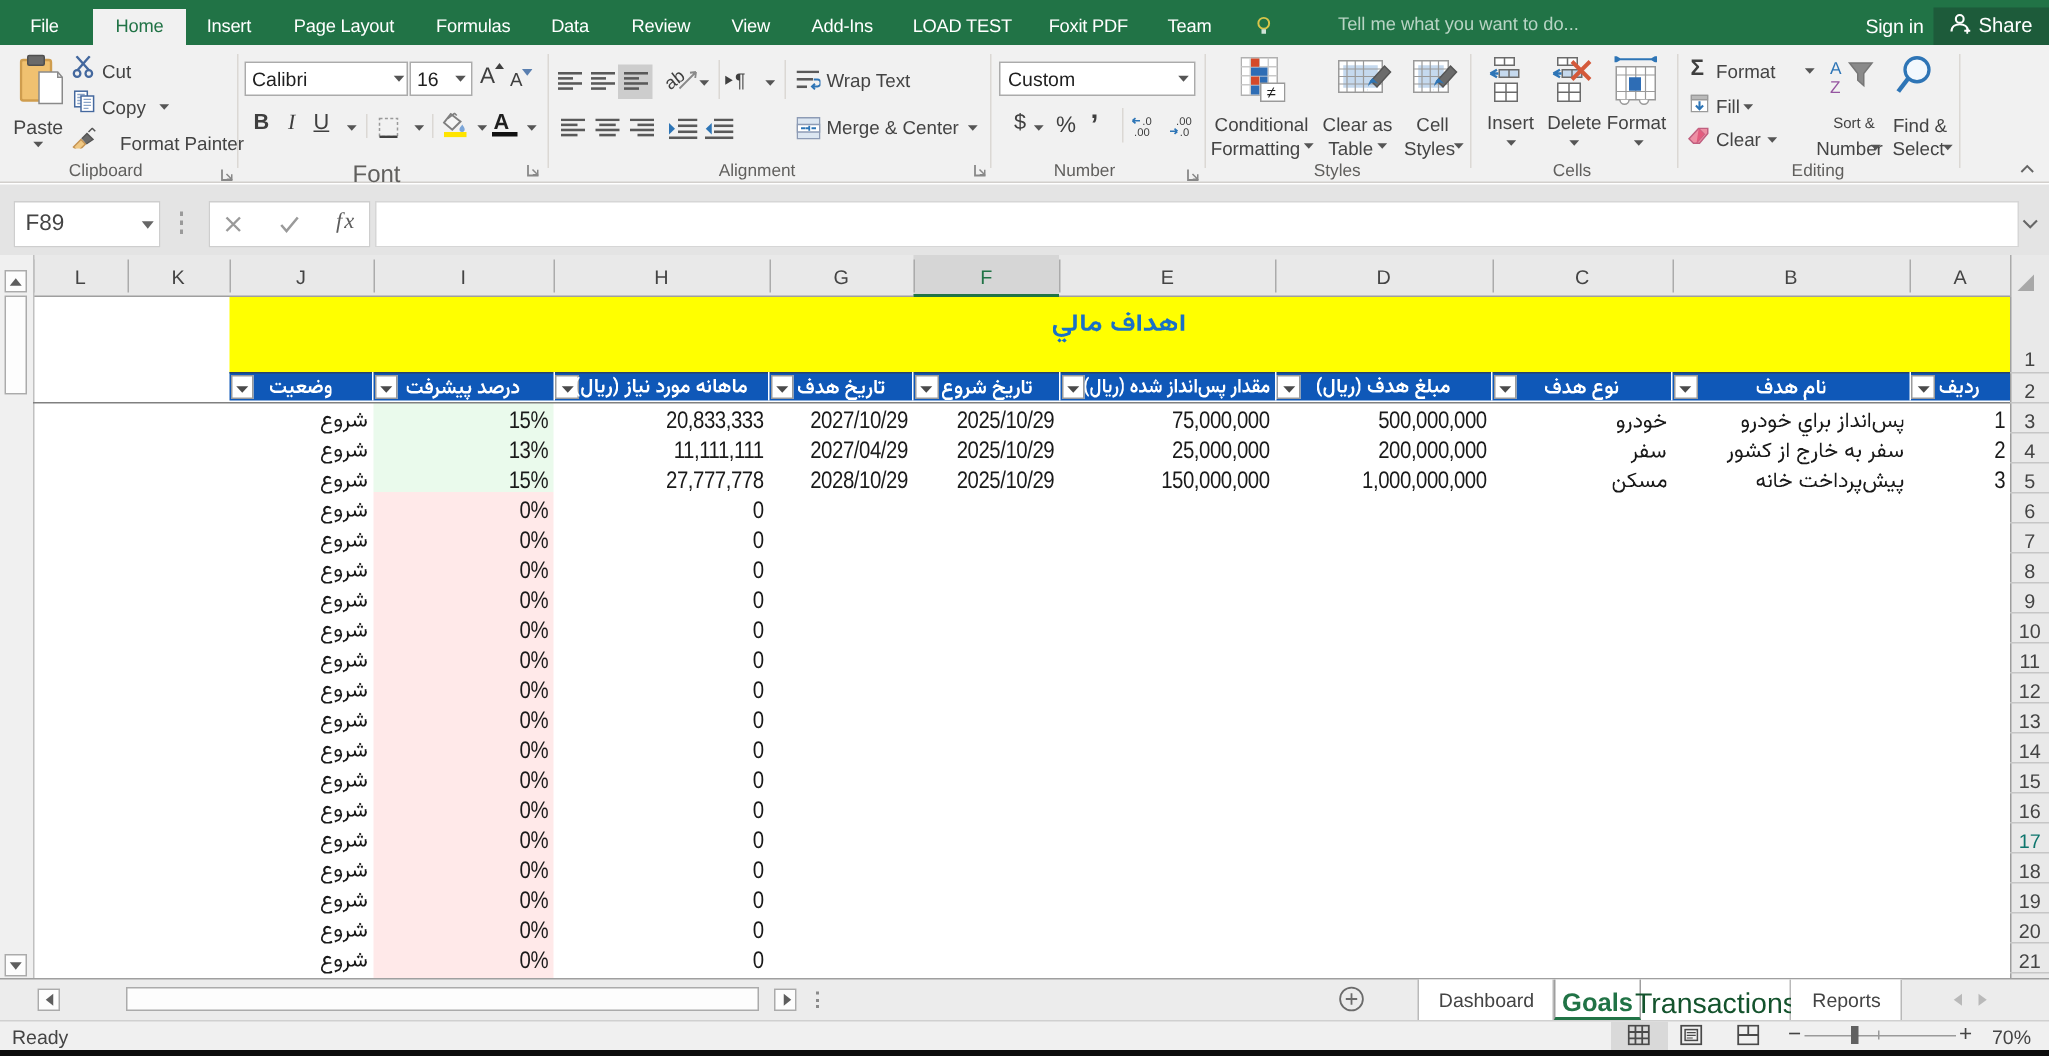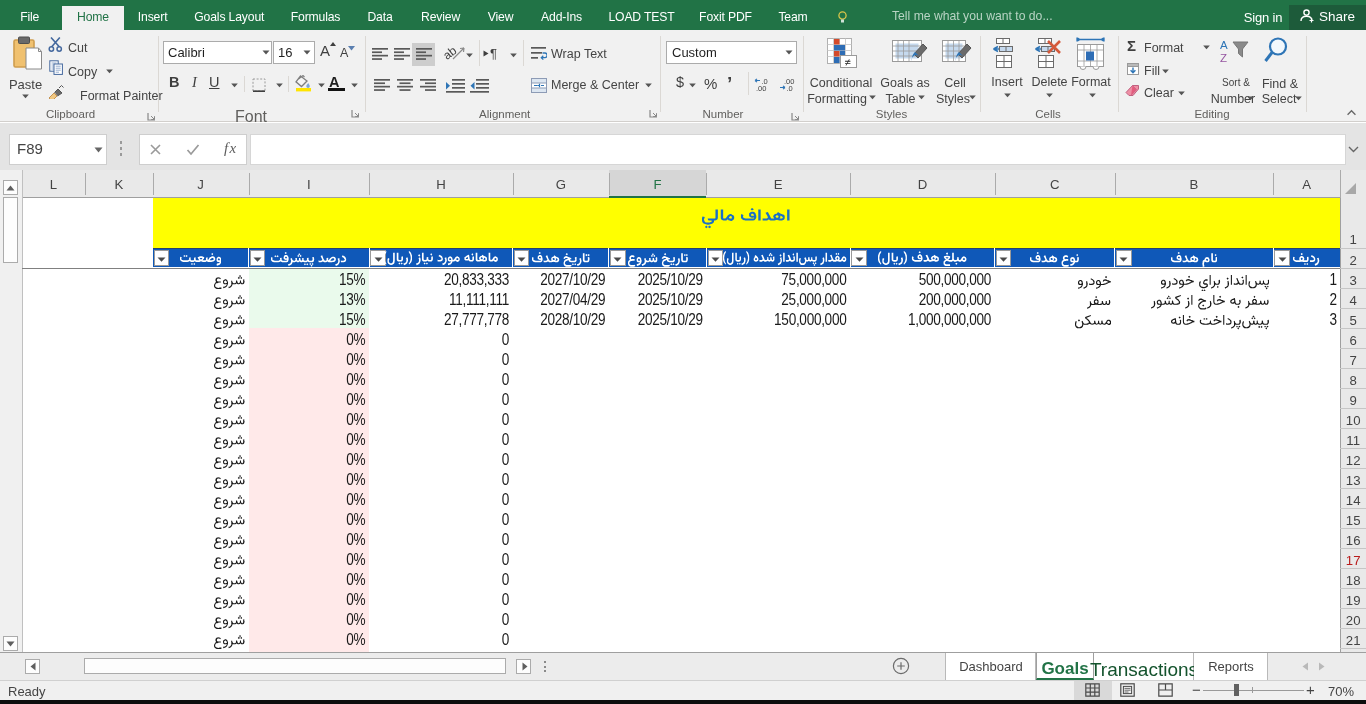--- a/index.html
+++ b/index.html
@@ -6,21 +6,21 @@
 .ab{position:absolute}
 .tx{position:absolute;white-space:nowrap}
 
 </style></head><body>
 <div class="ab" style="left:0;top:0;width:1366px;height:704px;background:#fff">
 <div class="ab" style="left:0;top:0;width:1366px;height:30px;background:#217346"></div>
 <div class="ab" style="left:62px;top:6px;width:62px;height:24px;background:#f1f1f1"></div>
 <div class="tx" style="left:29.7px;top:9.5px;transform:translateX(-50%);font-size:12.2px;letter-spacing:-0.15px;color:#fff">File</div>
 <div class="tx" style="left:93px;top:9.5px;transform:translateX(-50%);font-size:12.2px;letter-spacing:-0.15px;color:#217346">Home</div>
 <div class="tx" style="left:152.6px;top:9.5px;transform:translateX(-50%);font-size:12.2px;letter-spacing:-0.15px;color:#fff">Insert</div>
-<div class="tx" style="left:229.3px;top:9.5px;transform:translateX(-50%);font-size:12.2px;letter-spacing:-0.15px;color:#fff">Goals Layout</div>
+<div class="tx" style="left:229.3px;top:9.5px;transform:translateX(-50%);font-size:12.2px;letter-spacing:-0.15px;color:#fff">Page Layout</div>
 <div class="tx" style="left:315.5px;top:9.5px;transform:translateX(-50%);font-size:12.2px;letter-spacing:-0.15px;color:#fff">Formulas</div>
 <div class="tx" style="left:380px;top:9.5px;transform:translateX(-50%);font-size:12.2px;letter-spacing:-0.15px;color:#fff">Data</div>
 <div class="tx" style="left:440.6px;top:9.5px;transform:translateX(-50%);font-size:12.2px;letter-spacing:-0.15px;color:#fff">Review</div>
 <div class="tx" style="left:500.5px;top:9.5px;transform:translateX(-50%);font-size:12.2px;letter-spacing:-0.15px;color:#fff">View</div>
 <div class="tx" style="left:561.5px;top:9.5px;transform:translateX(-50%);font-size:12.2px;letter-spacing:-0.15px;color:#fff">Add-Ins</div>
 <div class="tx" style="left:641.5px;top:9.5px;transform:translateX(-50%);font-size:12.2px;letter-spacing:-0.15px;color:#fff">LOAD TEST</div>
 <div class="tx" style="left:725.5px;top:9.5px;transform:translateX(-50%);font-size:12.2px;letter-spacing:-0.15px;color:#fff">Foxit PDF</div>
 <div class="tx" style="left:793px;top:9.5px;transform:translateX(-50%);font-size:12.2px;letter-spacing:-0.15px;color:#fff">Team</div>
 <svg class="ab" style="left:836px;top:10px" width="13" height="14" viewBox="0 0 13 14">
 <circle cx="6.5" cy="5.5" r="3.6" fill="none" stroke="#d8c54a" stroke-width="1.3"></circle>
@@ -270,21 +270,21 @@
 <svg class="ab" style="left:869px;top:94.5px" width="7" height="5" viewBox="0 0 7 5">
       <path d="M0.2 0.5 L6.8 0.5 L3.5 4.2 Z" fill="#555"></path>
     </svg>
 <svg class="ab" style="left:892px;top:40px" width="36" height="26" viewBox="0 0 36 26">
 <rect x="0.5" y="0.5" width="29" height="21" fill="#fff" stroke="#9a9a9a"></rect>
 <rect x="3.5" y="3.5" width="23" height="15" fill="#c5d9ee"></rect>
 <path d="M0.5 6 L29.5 6 M0.5 11 L29.5 11 M0.5 16 L29.5 16 M6 0.5 L6 21.5 M11.5 0.5 L11.5 21.5 M17 0.5 L17 21.5" stroke="#9a9a9a" stroke-width="0.8"></path>
 <path d="M22 14 L31 4 L35 8 L26 18 Z" fill="#6b6b6b" stroke="#555"></path>
 <path d="M20 21 A4.5 4.5 0 0 1 27 16 L23 12 A 10 10 0 0 0 20 21 Z" fill="#2e75b6"></path>
     </svg>
-<div class="tx" style="left:905px;top:76px;transform:translateX(-50%);font-size:12.5px;color:#444">Goals as</div>
+<div class="tx" style="left:905px;top:76px;transform:translateX(-50%);font-size:12.5px;color:#444">Clear as</div>
 <div class="tx" style="left:900.5px;top:91.5px;transform:translateX(-50%);font-size:12.5px;color:#444">Table</div>
 <svg class="ab" style="left:917.5px;top:94.5px" width="7" height="5" viewBox="0 0 7 5">
       <path d="M0.2 0.5 L6.8 0.5 L3.5 4.2 Z" fill="#555"></path>
     </svg>
 <svg class="ab" style="left:942px;top:40px" width="30" height="26" viewBox="0 0 30 26">
 <rect x="0.5" y="0.5" width="23" height="21" fill="#fff" stroke="#9a9a9a"></rect>
 <rect x="3.5" y="3.5" width="17" height="15" fill="#c5d9ee"></rect>
 <path d="M0.5 6 L23.5 6 M0.5 11 L23.5 11 M0.5 16 L23.5 16 M6 0.5 L6 21.5 M11.5 0.5 L11.5 21.5 M17 0.5 L17 21.5" stroke="#9a9a9a" stroke-width="0.8"></path>
 <path d="M16 14 L25 4 L29 8 L20 18 Z" fill="#6b6b6b" stroke="#555"></path>
 <path d="M14 21 A4.5 4.5 0 0 1 21 16 L17 12 A 10 10 0 0 0 14 21 Z" fill="#2e75b6"></path>
@@ -679,21 +679,21 @@
 <div class="tx" style="left:1353.2px;top:452.9px;transform:translateX(-50%);font-size:13.2px;color:#444">12</div>
 <div class="ab" style="left:1340.4px;top:488.4px;width:25.59999999999991px;height:1px;background:#c6c6c6"></div>
 <div class="tx" style="left:1353.2px;top:472.9px;transform:translateX(-50%);font-size:13.2px;color:#444">13</div>
 <div class="ab" style="left:1340.4px;top:508.4px;width:25.59999999999991px;height:1px;background:#c6c6c6"></div>
 <div class="tx" style="left:1353.2px;top:492.9px;transform:translateX(-50%);font-size:13.2px;color:#444">14</div>
 <div class="ab" style="left:1340.4px;top:528.4px;width:25.59999999999991px;height:1px;background:#c6c6c6"></div>
 <div class="tx" style="left:1353.2px;top:512.9px;transform:translateX(-50%);font-size:13.2px;color:#444">15</div>
 <div class="ab" style="left:1340.4px;top:548.4px;width:25.59999999999991px;height:1px;background:#c6c6c6"></div>
 <div class="tx" style="left:1353.2px;top:532.9px;transform:translateX(-50%);font-size:13.2px;color:#444">16</div>
 <div class="ab" style="left:1340.4px;top:568.4px;width:25.59999999999991px;height:1px;background:#c6c6c6"></div>
-<div class="tx" style="left:1353.2px;top:552.9px;transform:translateX(-50%);font-size:13.2px;color:#b91c1c">17</div>
+<div class="tx" style="left:1353.2px;top:552.9px;transform:translateX(-50%);font-size:13.2px;color:#0f766e">17</div>
 <div class="ab" style="left:1340.4px;top:588.4px;width:25.59999999999991px;height:1px;background:#c6c6c6"></div>
 <div class="tx" style="left:1353.2px;top:572.9px;transform:translateX(-50%);font-size:13.2px;color:#444">18</div>
 <div class="ab" style="left:1340.4px;top:608.4px;width:25.59999999999991px;height:1px;background:#c6c6c6"></div>
 <div class="tx" style="left:1353.2px;top:592.9px;transform:translateX(-50%);font-size:13.2px;color:#444">19</div>
 <div class="ab" style="left:1340.4px;top:628.4px;width:25.59999999999991px;height:1px;background:#c6c6c6"></div>
 <div class="tx" style="left:1353.2px;top:612.9px;transform:translateX(-50%);font-size:13.2px;color:#444">20</div>
 <div class="ab" style="left:1340.4px;top:648.4px;width:25.59999999999991px;height:1px;background:#c6c6c6"></div>
 <div class="tx" style="left:1353.2px;top:632.9px;transform:translateX(-50%);font-size:13.2px;color:#444">21</div>
 <div class="ab" style="left:0;top:652px;width:1366px;height:28px;background:#ececec;border-top:1px solid #9f9f9f"></div>
 <div class="ab" style="left:25px;top:658.5px;width:14.5px;height:15px;background:#fdfdfd;border:1px solid #ababab"></div>

